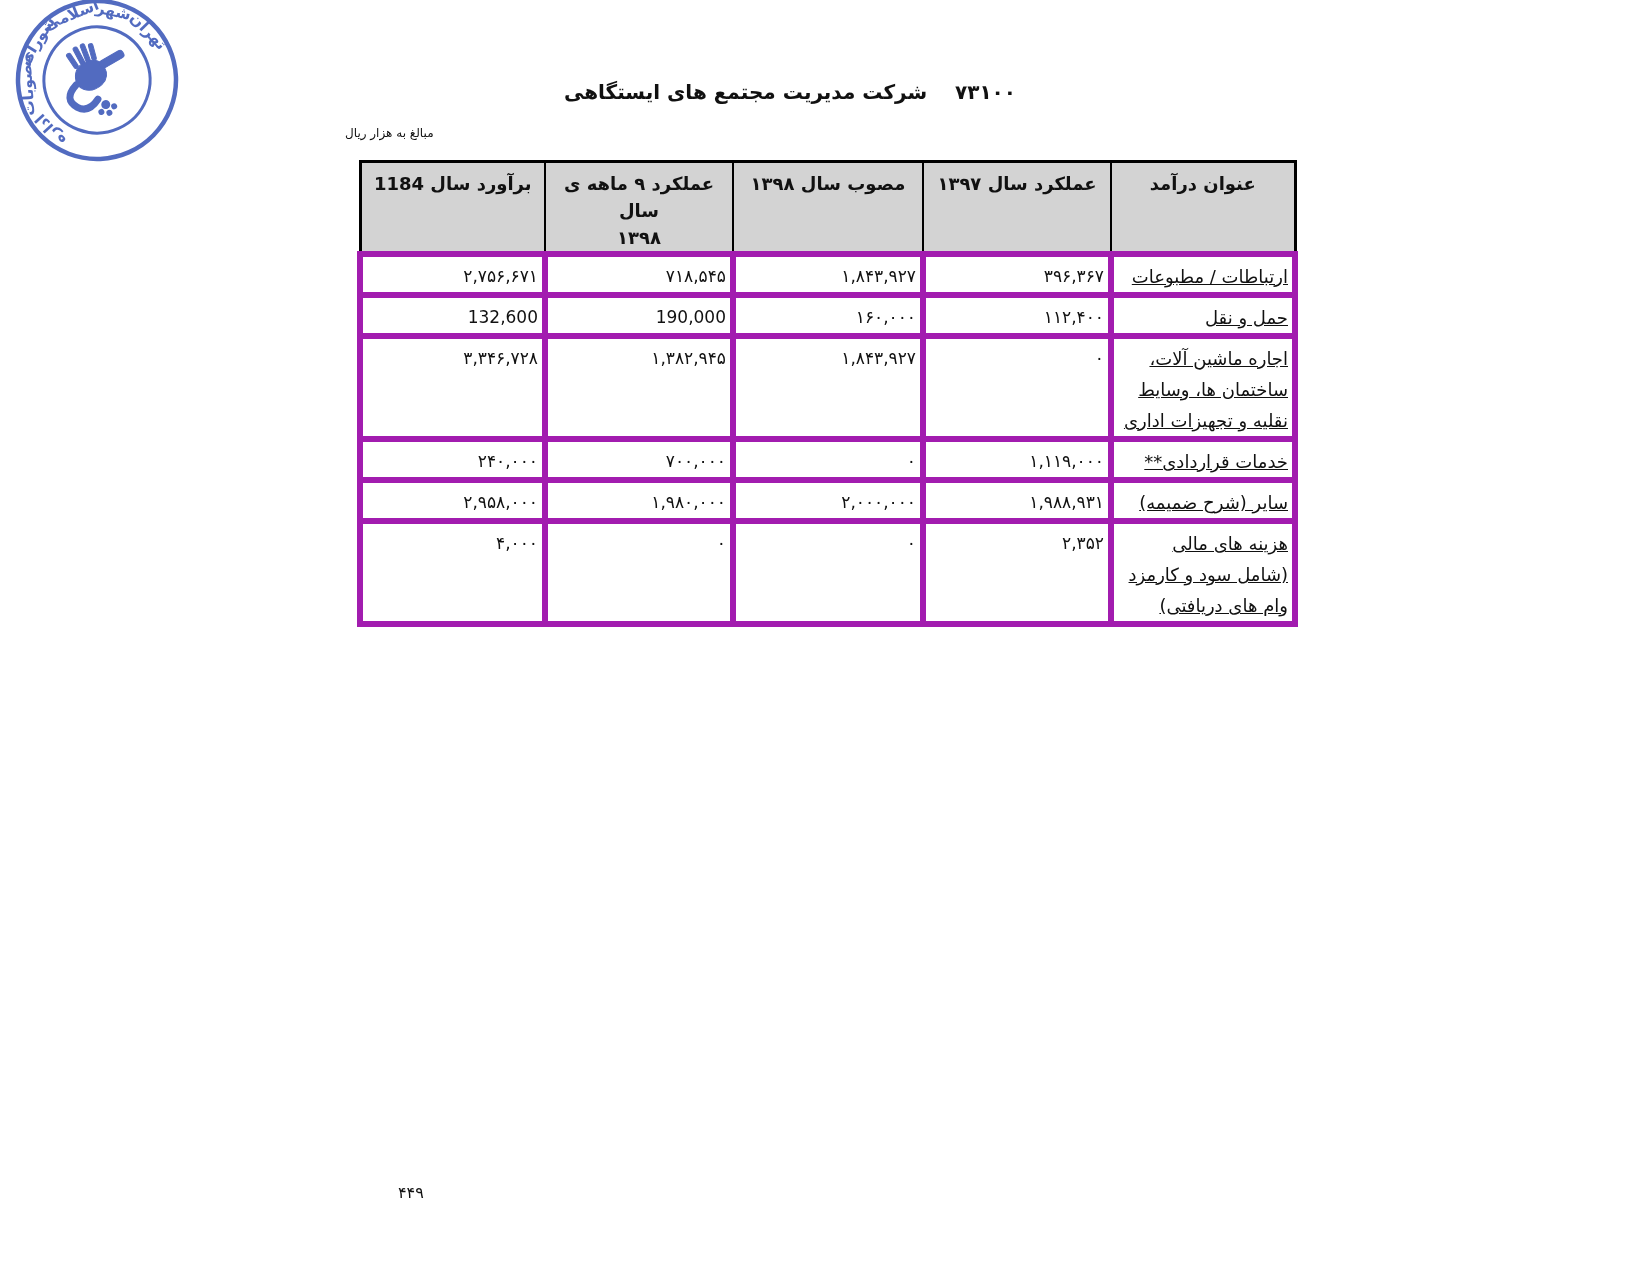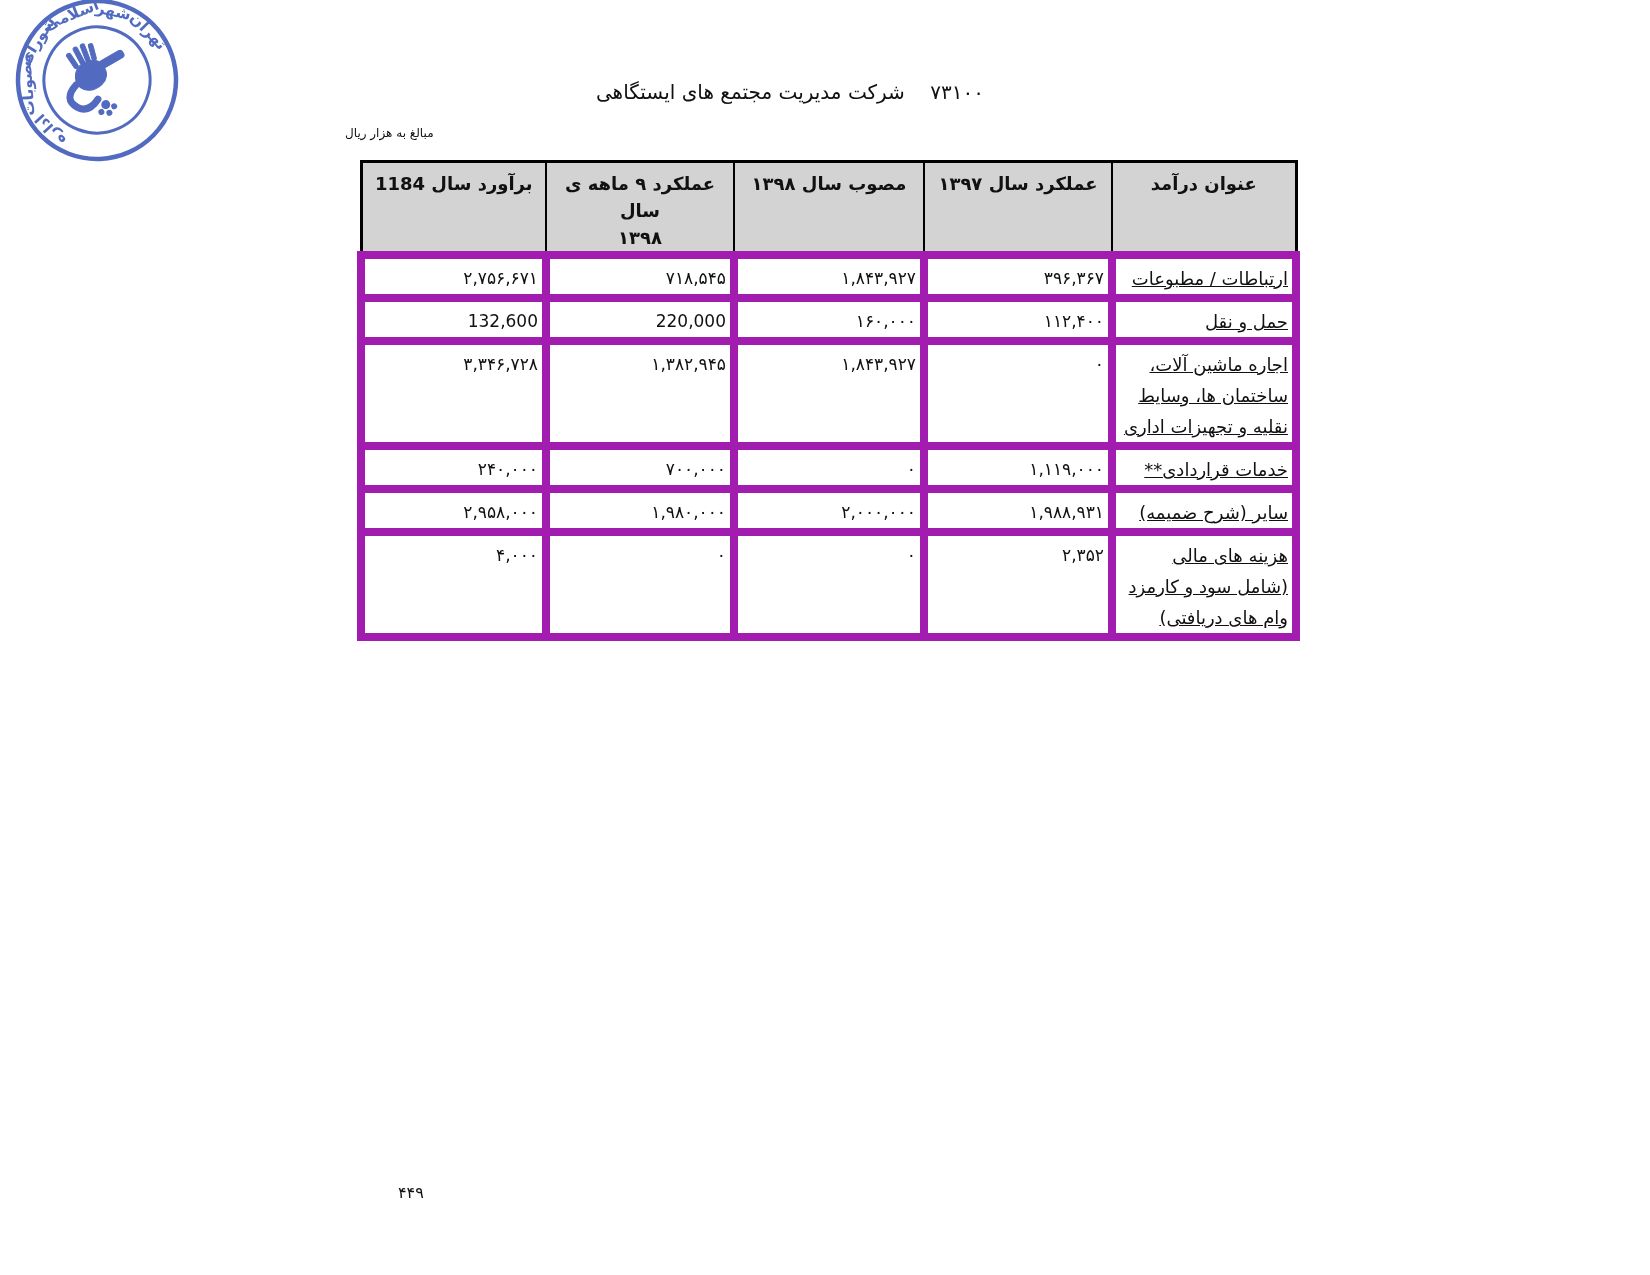--- a/index.html
+++ b/index.html
@@ -24,21 +24,21 @@
   .doc-header {
     position: absolute;
     left: 470px; top: 42px;
     width: 640px;
     text-align: center;
     direction: rtl;
     white-space: pre;
   }
   .doc-header .line1 {
     font-size: 20px;
-    font-weight: normal;
+    font-weight: bold;
     margin-bottom: 17px;
   }
   .doc-header .line2 {
     font-size: 19px;
     font-weight: bold;
   }
 
   .unit-note {
     position: absolute;
     left: 345px; top: 126px;
@@ -63,21 +63,21 @@
     border-bottom: 3px solid #000;
     font-size: 18px;
     font-weight: bold;
     text-align: center;
     vertical-align: top;
     padding: 7px 3px 0 3px;
     line-height: 27px;
     white-space: pre-line;
   }
   table.budget td {
-    border: 8px solid #a21caf;
+    border: 6px solid #a21caf;
     font-size: 17px;
     text-align: right;
     vertical-align: top;
     padding: 6px 4px 0 4px;
     line-height: 26px;
     overflow: hidden;
   }
   table.budget td.col-title {
     font-size: 18px;
     line-height: 31px;
@@ -156,21 +156,21 @@
     <td class="col-title">ارتباطات / مطبوعات</td>
     <td>۳۹۶,۳۶۷</td>
     <td>۱,۸۴۳,۹۲۷</td>
     <td>۷۱۸,۵۴۵</td>
     <td>۲,۷۵۶,۶۷۱</td>
   </tr>
   <tr style="height:36px">
     <td class="col-title">حمل و نقل</td>
     <td>۱۱۲,۴۰۰</td>
     <td>۱۶۰,۰۰۰</td>
-    <td>220,000</td>
+    <td>190,000</td>
     <td>132,600</td>
   </tr>
   <tr style="height:100px">
     <td class="col-title">اجاره ماشین آلات، ساختمان ها، وسایط نقلیه و تجهیزات اداری</td>
     <td>۰</td>
     <td>۱,۸۴۳,۹۲۷</td>
     <td>۱,۳۸۲,۹۴۵</td>
     <td>۳,۳۴۶,۷۲۸</td>
   </tr>
   <tr style="height:37px">

